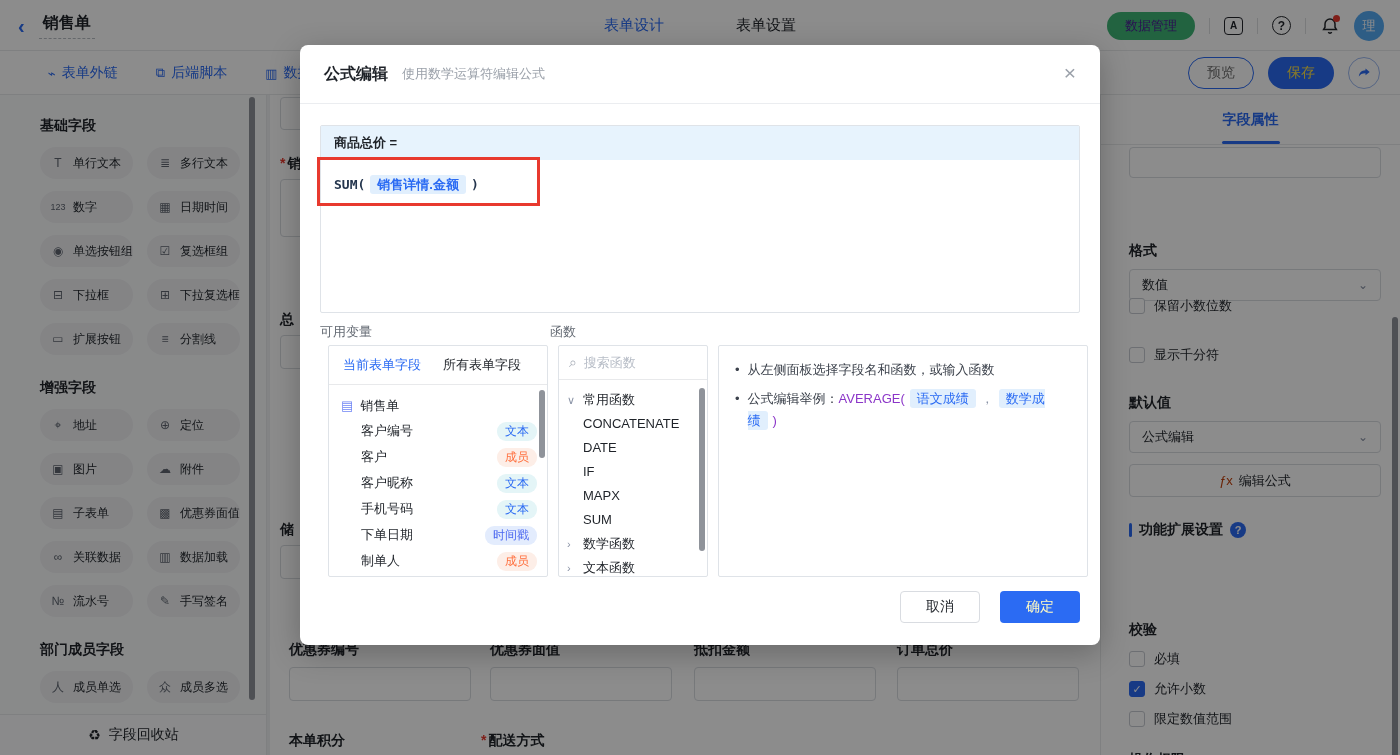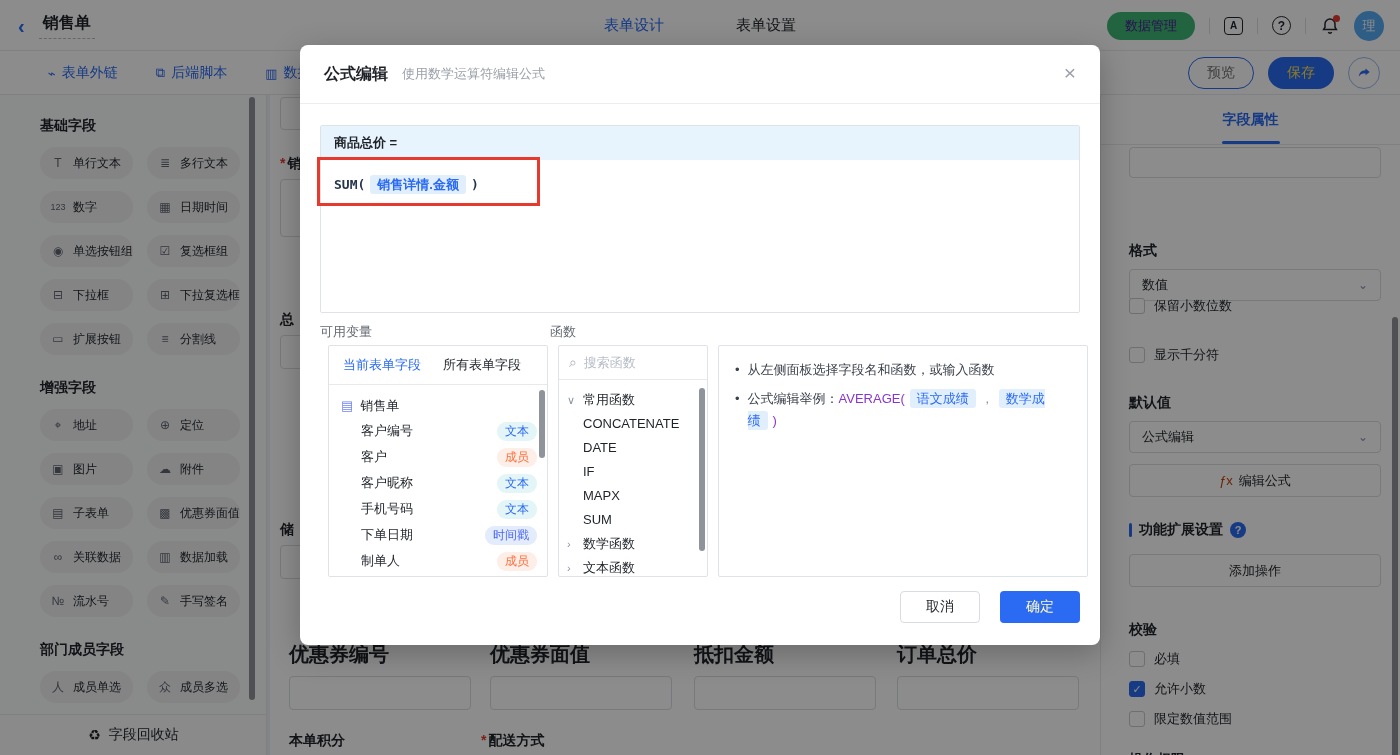--- a/index.html
+++ b/index.html
@@ -44,21 +44,21 @@
   .sb-thumb { position:absolute; right:11px; top:2px; width:6px; height:603px; border-radius:3px; background:#8f939a; }
   .sb-footer { position:absolute; left:0; bottom:0; width:267px; height:41px; background:#fcfcfd; border-top:1px solid #e8e9eb; display:flex; align-items:center; justify-content:center; gap:8px; font-size:14px; cursor:pointer; }
 
   
   .canvas { position:absolute; left:267px; top:95px; width:833px; height:660px; background:#eef0f2; }
   .form-card { position:absolute; left:3px; top:0; width:830px; height:660px; background:#fff; }
   .frag-label { position:absolute; font-size:14px; font-weight:bold; white-space:nowrap; }
   .req { color:#e8392e; margin-right:2px; }
   .frag-box { position:absolute; border:1px solid #d9dce1; border-radius:4px; background:#fff; }
   .fld { position:absolute; width:182px; }
-  .fld .flabel { font-size:20px; font-weight:bold; margin-bottom:8px; white-space:nowrap; }
+  .fld .flabel { font-size:14px; font-weight:bold; margin-bottom:8px; white-space:nowrap; }
   .fld .finput { height:34px; border:1px solid #d9dce1; border-radius:4px; background:#fff; }
   .cv-thumb { position:absolute; right:1px; width:6px; border-radius:3px; background:#8f939a; }
 
   
   .rpanel { position:absolute; left:1100px; top:95px; width:300px; height:660px; background:#fff; border-left:1px solid #e8e9eb; }
   .rp-tabs { position:relative; height:50px; border-bottom:1px solid #e8e9eb; display:flex; }
   .rp-tab { flex:1; display:flex; align-items:center; justify-content:center; font-size:14px; cursor:pointer; position:relative; }
   .rp-tab.on { color:#2b6bf3; font-weight:bold; }
   .rp-tab.on::after { content:""; position:absolute; bottom:0; left:50%; transform:translateX(-50%); width:58px; height:3px; background:#2b6bf3; border-radius:2px; }
   .rp-body { position:relative; height:610px; }
@@ -347,23 +347,20 @@
       </div>
       <div class="rp-abs rp-btn" style="top:319px;">
         <span style="color:#c2410c;">ƒx</span>
           <span>编辑公式</span>
       </div>
       <div class="rp-abs sec-hdr" style="top:376px;">
         <span class="sec-bar"></span>
           <span>功能扩展设置</span>
           <span class="q-badge">?</span>
       </div>
-      <div class="rp-abs rp-btn" style="top:409px;">
-        <span>添加操作</span>
-      </div>
       <div class="rp-abs rp-label" style="top:476px;">校验</div>
       <div class="rp-abs cb-row" style="top:505px;">
         <span class="cb"></span>
           <span>必填</span>
       </div>
       <div class="rp-abs cb-row" style="top:535px;">
         <span class="cb checked">✓</span>
           <span>允许小数</span>
       </div>
       <div class="rp-abs cb-row" style="top:565px;">

